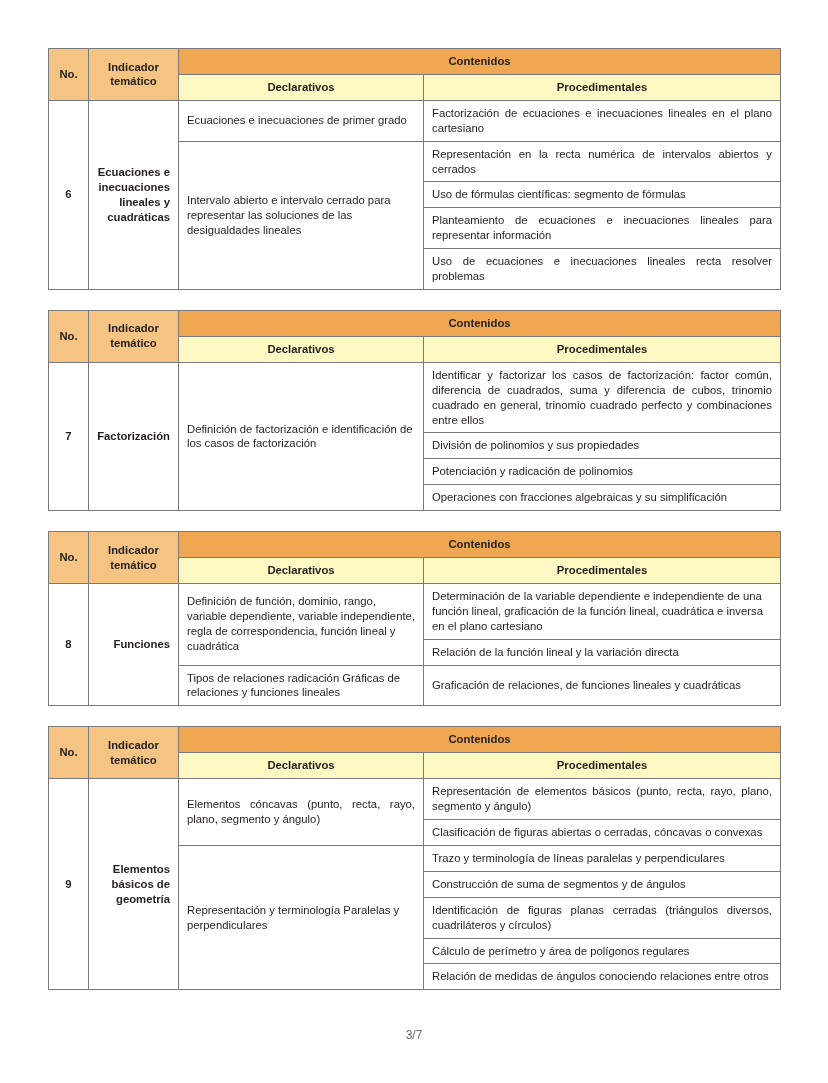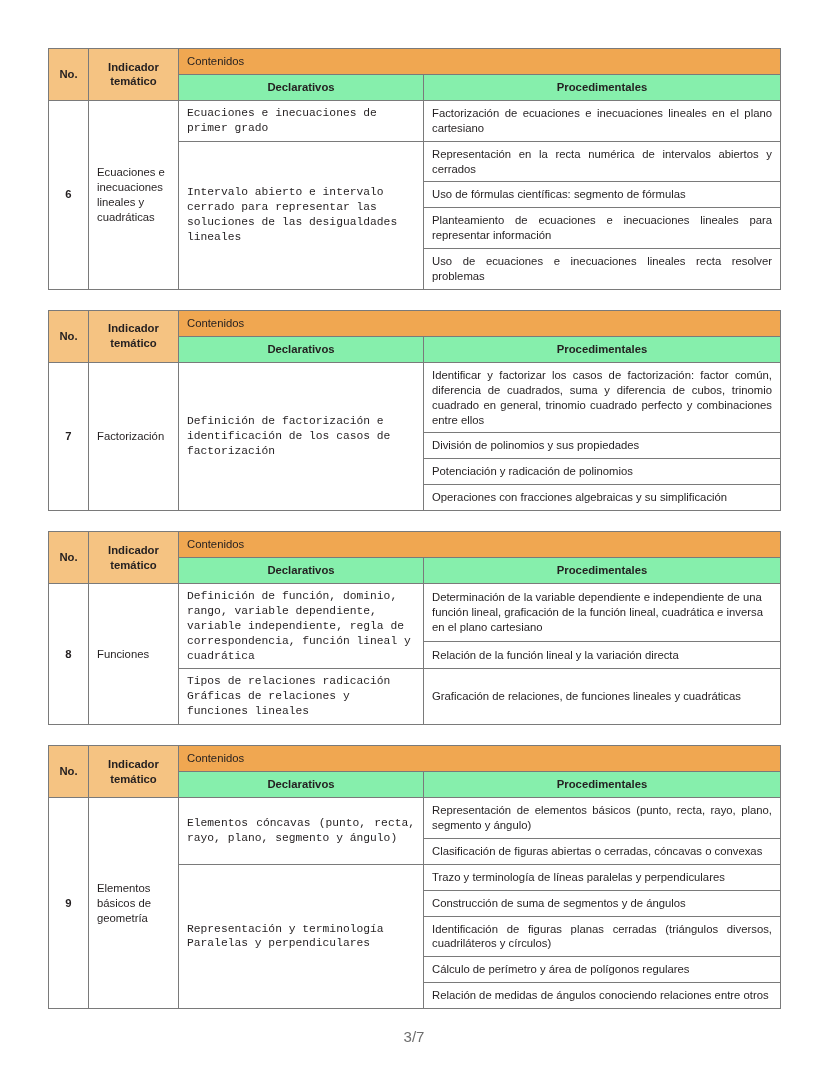--- a/index.html
+++ b/index.html
@@ -45,61 +45,60 @@
   th.hd-no, th.hd-ind {
     background: #f5c382;
     font-weight: bold;
     text-align: center;
     font-size: 11.8px;
     line-height: 1.28;
     color: #231f20;
   }
   th.contenidos {
     background: #f0a751;
-    font-weight: normal;
-    text-align: left;
+    font-weight: bold;
+    text-align: center;
     font-size: 11.8px;
     color: #231f20;
   }
   th.subhd {
-    background: #86efac;
+    background: #fef9c3;
     font-weight: bold;
     text-align: center;
     font-size: 11.8px;
     color: #231f20;
   }
   td.num {
     text-align: center;
     font-weight: bold;
     font-size: 11.8px;
   }
   td.ind {
-    text-align: left;
-    font-weight: normal;
+    text-align: right;
+    font-weight: bold;
     font-size: 11.6px;
     line-height: 1.35;
   }
   td.dec {
     text-align: left;
-    font-family: Liberation Mono, monospace;
   }
   td.pro {
     text-align: left;
   }
   td.just {
     text-align: justify;
     text-justify: inter-word;
   }
   .footer {
     position: absolute;
     left: 0;
     right: 0;
     top: 1028px;
     text-align: center;
-    font-size: 15px;
+    font-size: 12px;
     color: #6d6d6d;
   }
 </style>
 </head>
 <body>
 
 <div class="page">
   <div id="tables-root">
       <table class="curric">
         <colgroup>

